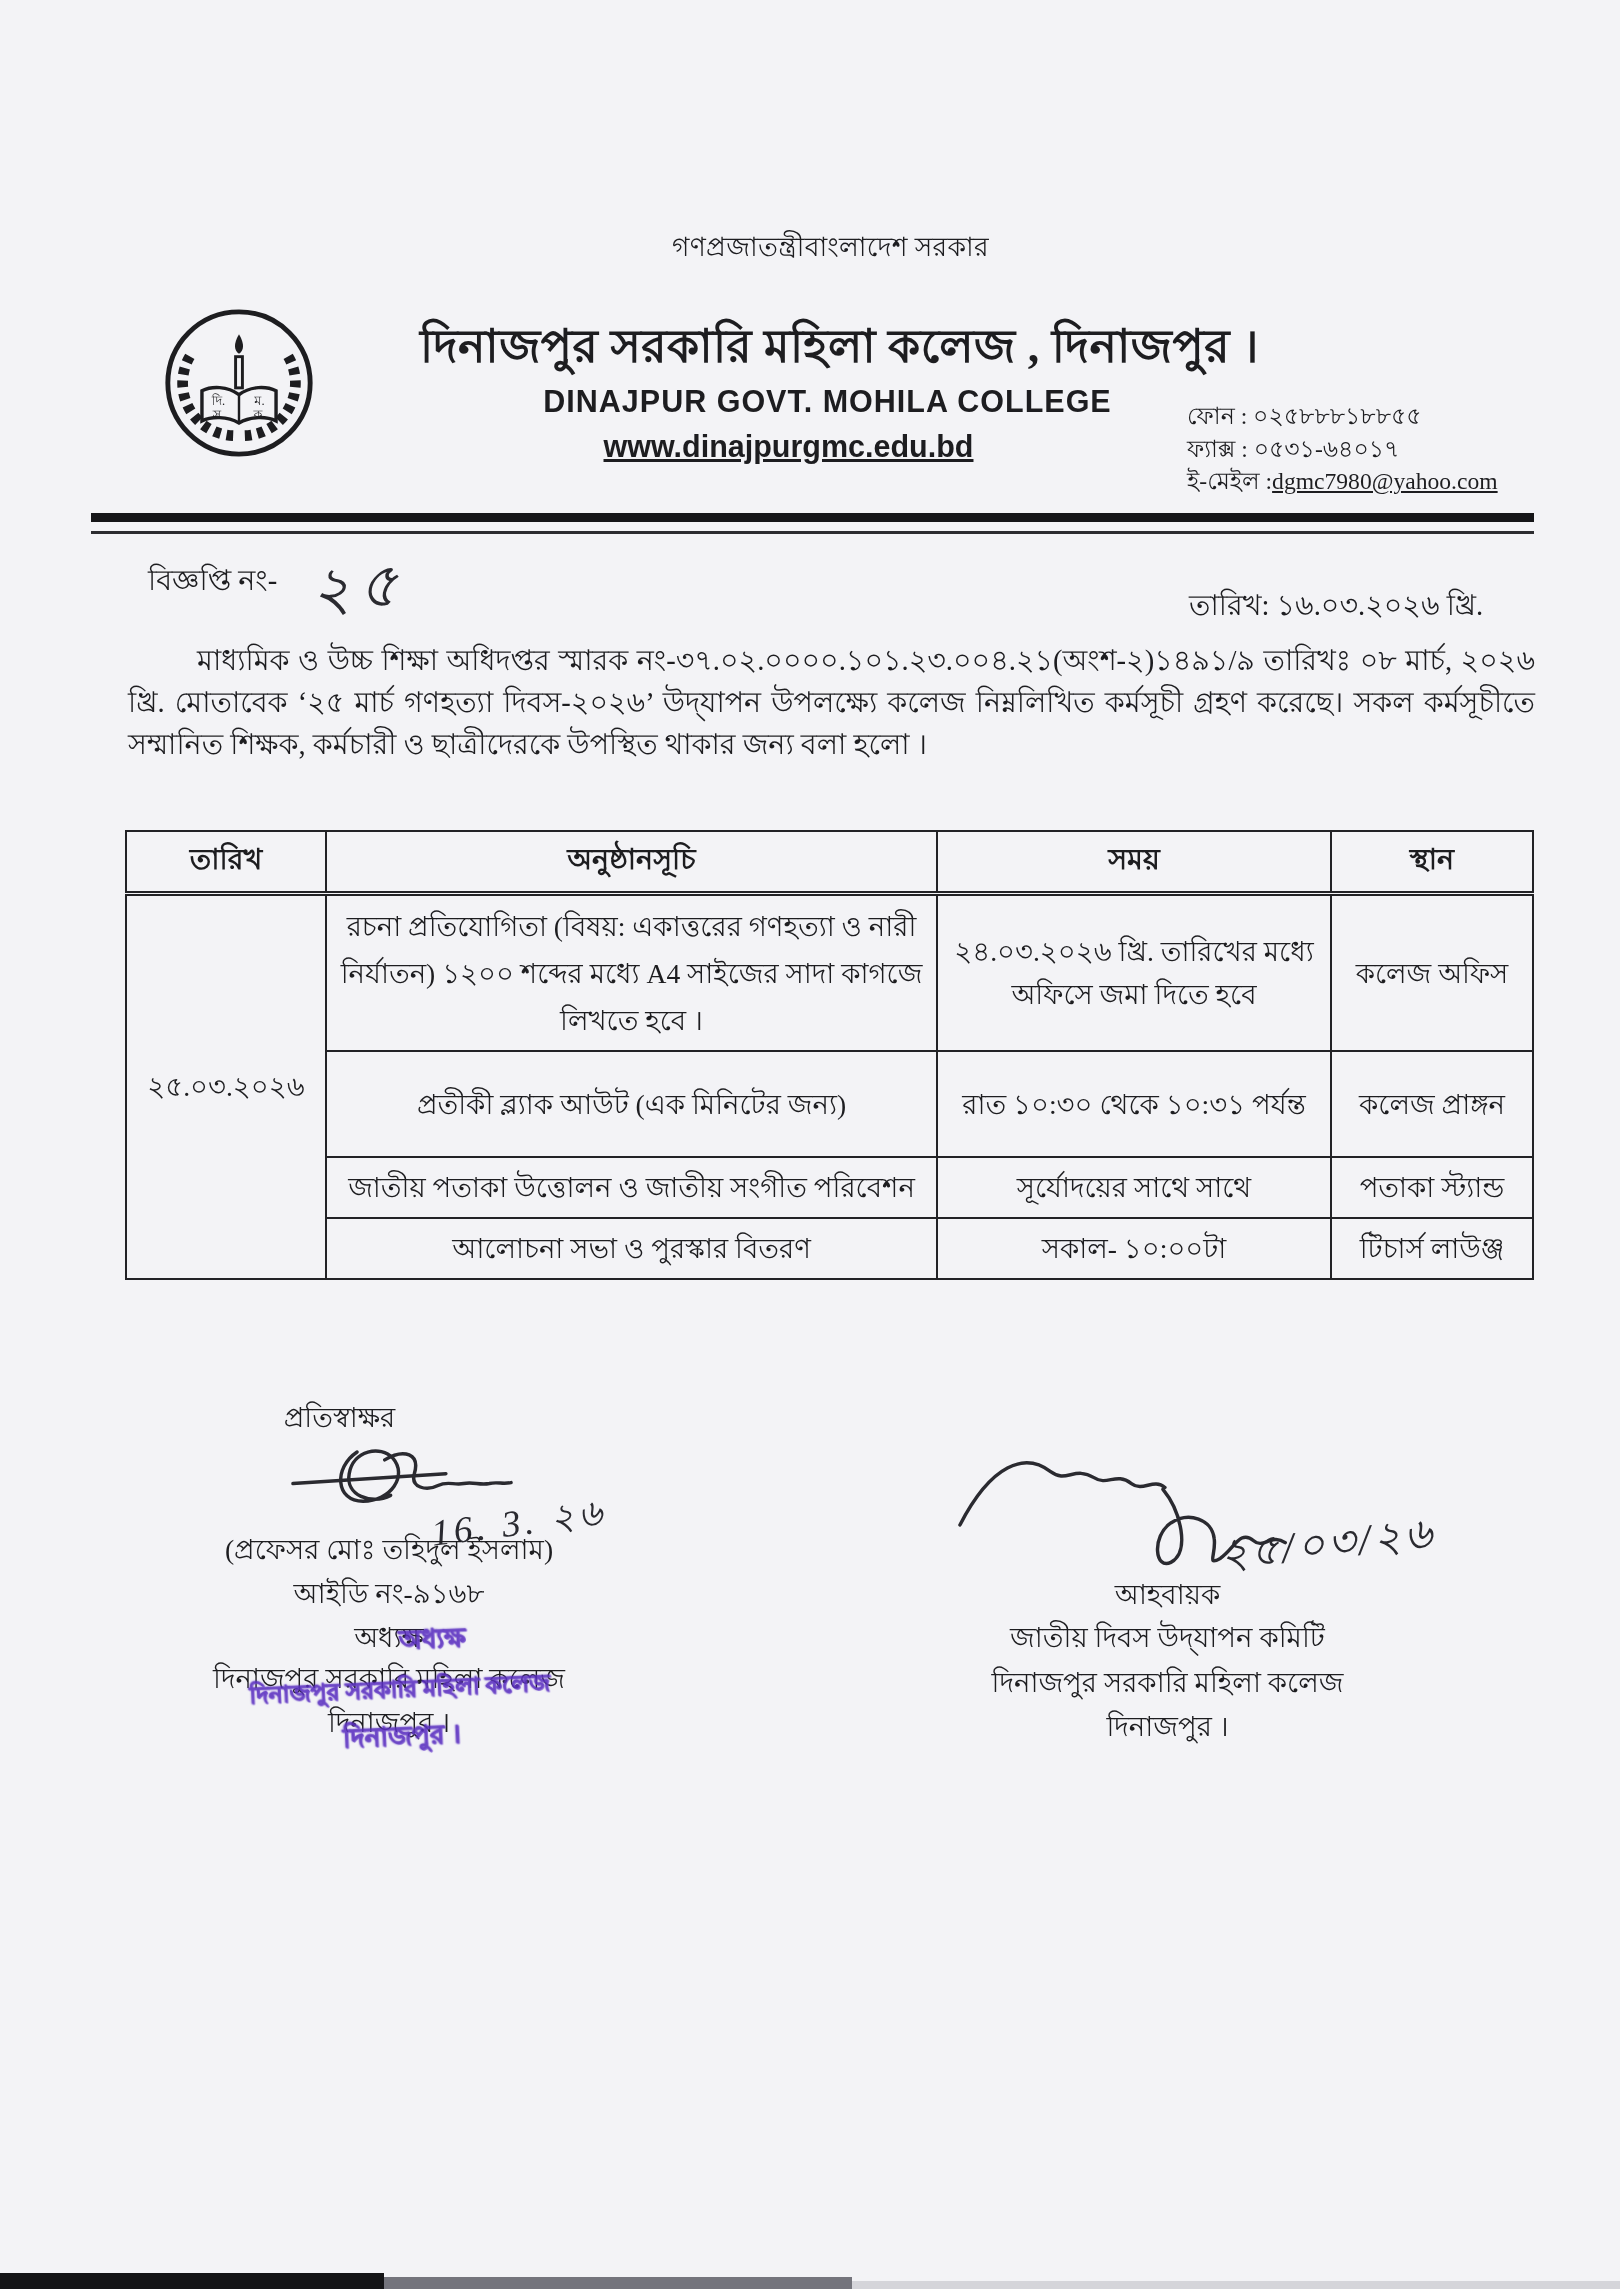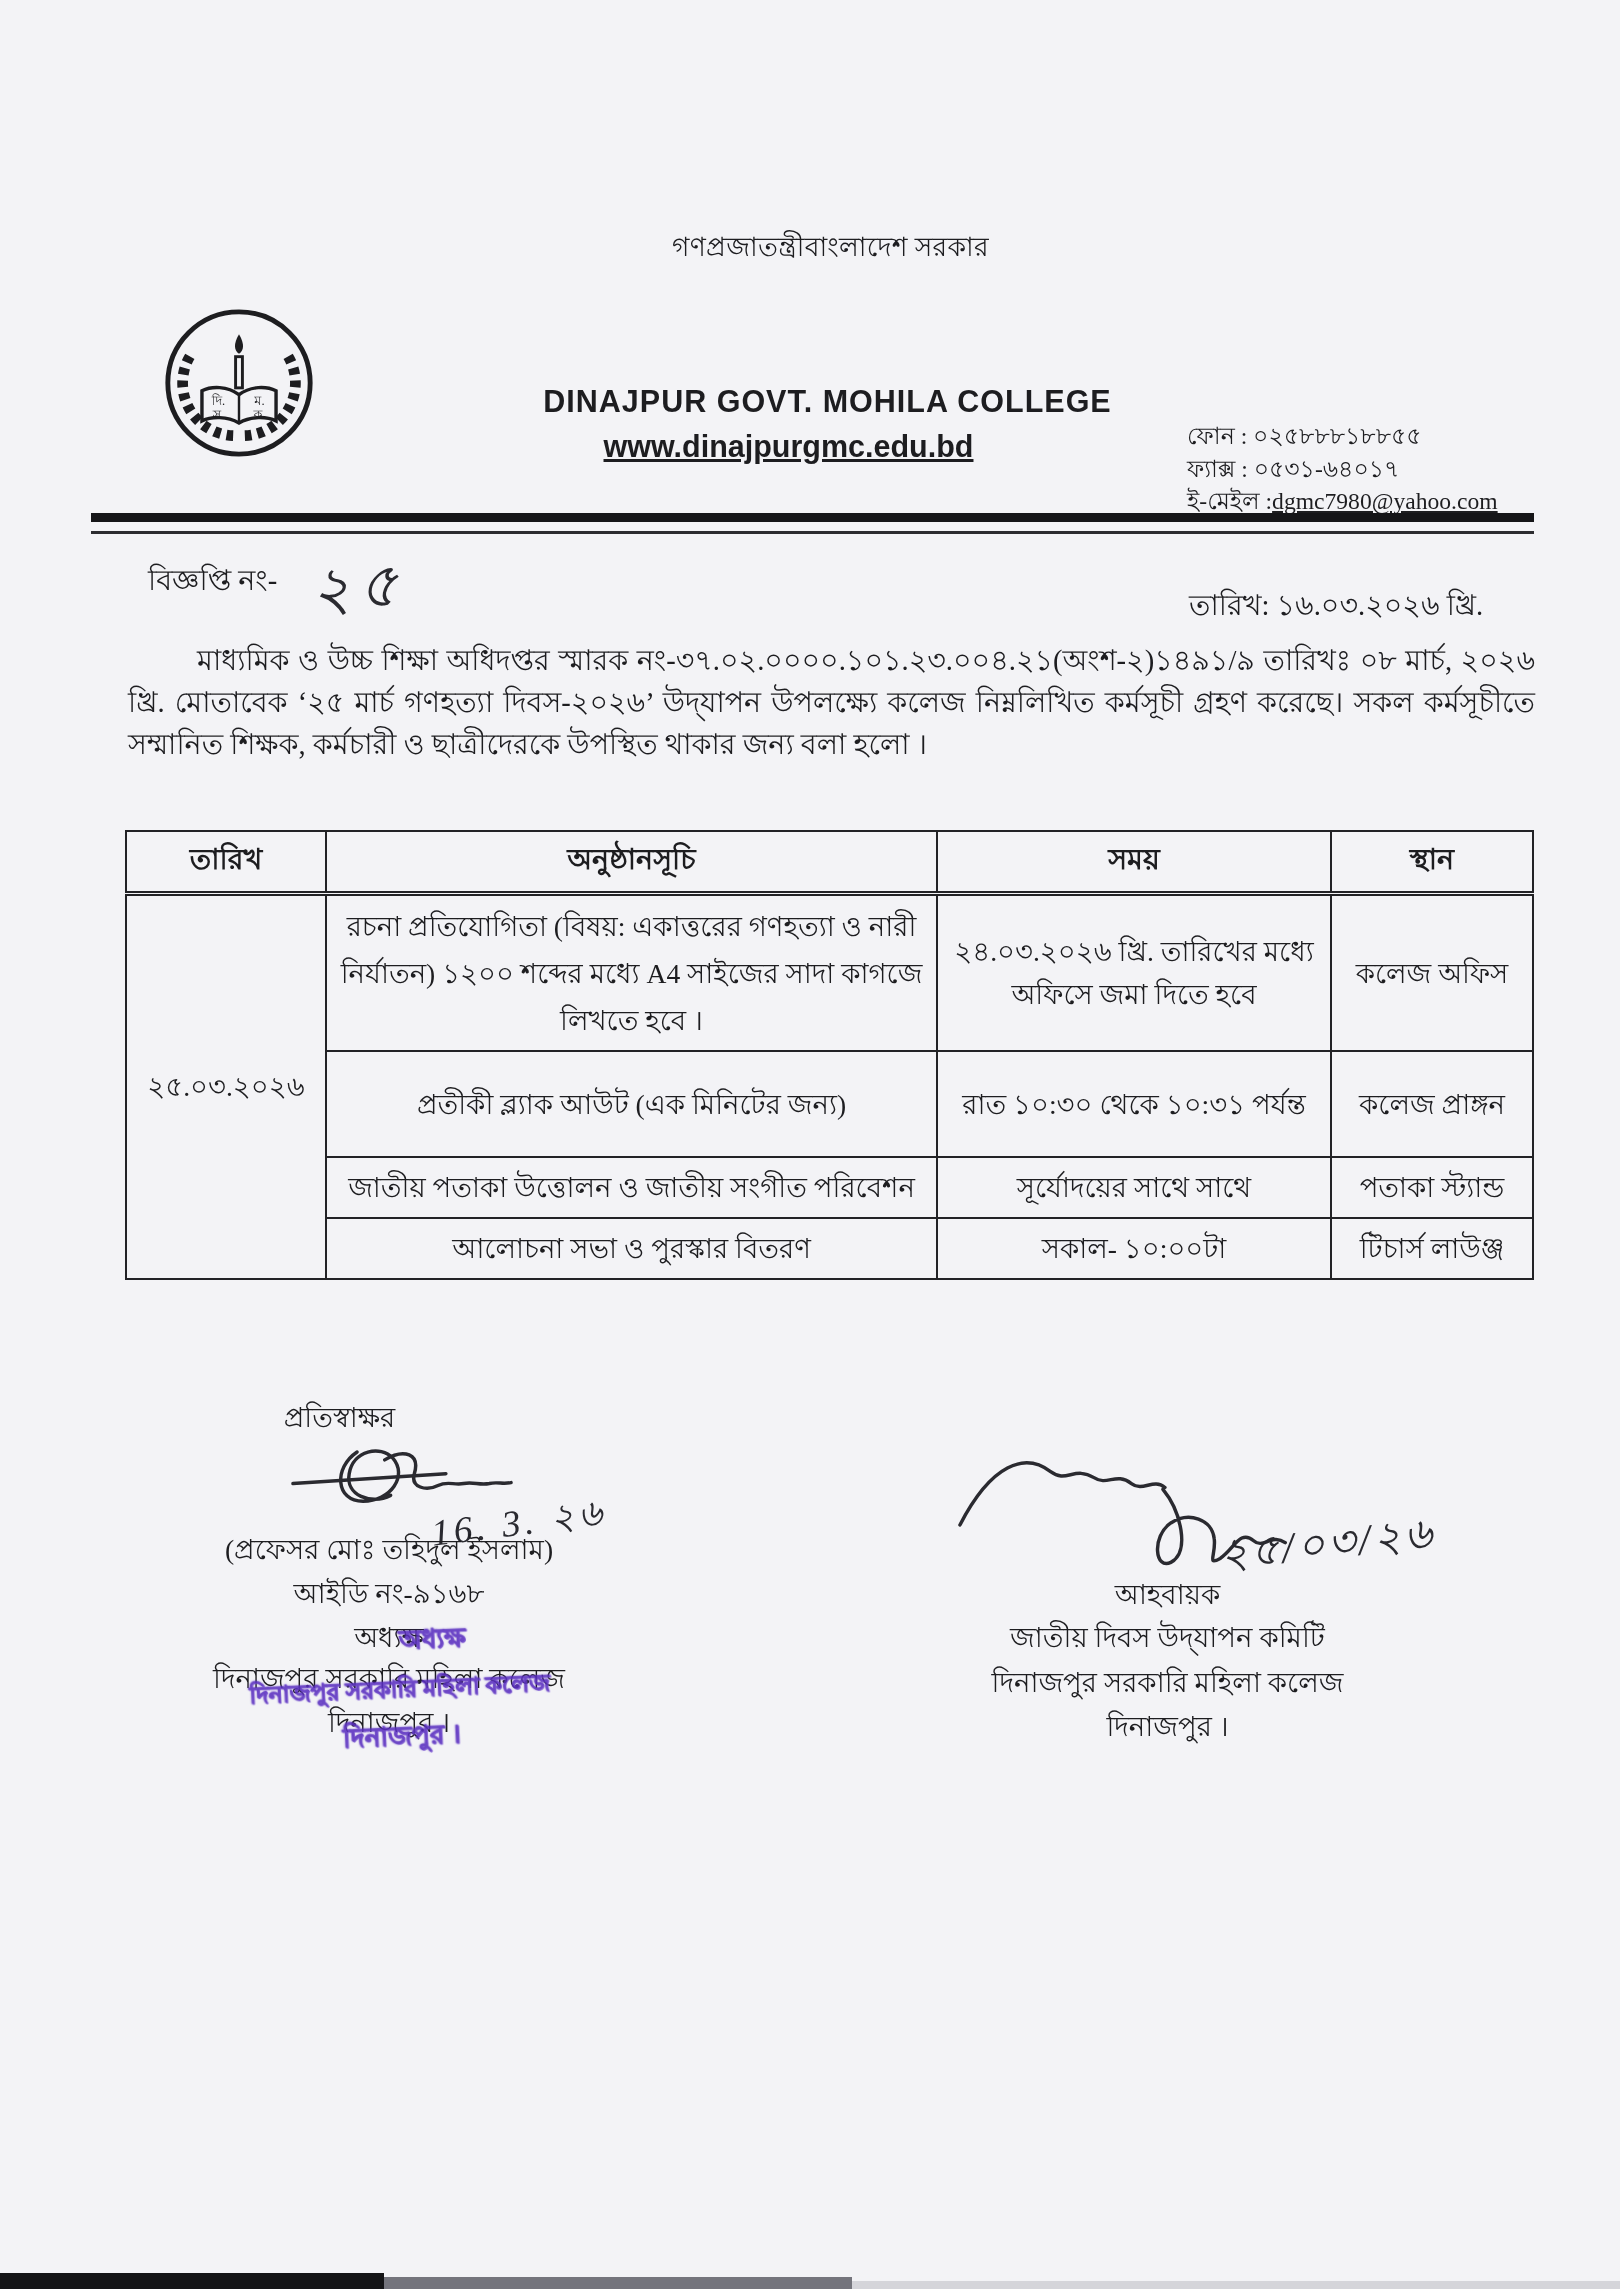--- a/index.html
+++ b/index.html
@@ -15,21 +15,21 @@
   .abs{position:absolute;}
   .ctr{left:0;right:0;text-align:center;}
   .bn{font-family:"Liberation Serif","DejaVu Serif",serif;}
 
   .govt-line{font-size:26.6px;letter-spacing:0.3px;}
   .college-bn{font-size:46px;font-weight:bold;letter-spacing:0.5px;}
   .college-en{font-size:30.5px;font-weight:bold;font-family:"Liberation Sans","DejaVu Sans",sans-serif;letter-spacing:1px;}
   .website{font-size:30.5px;font-weight:bold;font-family:"Liberation Sans","DejaVu Sans",sans-serif;text-decoration:underline;}
   .established{font-size:26.6px;}
 
-  .contact{font-size:23.6px;line-height:32.5px;white-space:nowrap;margin-top:20px;}
+  .contact{font-size:23.6px;line-height:32.5px;white-space:nowrap;}
   .contact .em{text-decoration:underline;}
 
   .rule-thick{background:#151518;height:8.9px;}
   .rule-thin{background:#2c2c30;height:3px;}
 
   .notice-label{font-size:28.6px;}
   .handwrit{font-style:italic;color:#2a2a30;}
   .hand-25{font-size:61px;transform:rotate(-4deg);letter-spacing:7.9px;}
   .date-line{font-size:28.6px;}
 
@@ -80,20 +80,21 @@
       <rect x="76.5" y="53" width="7" height="32" fill="none" stroke="#1d1d20" stroke-width="3"></rect>
       <path d="M 80,92 C 68,83 52,83 42,88 L 42,119 C 52,114 68,114 80,121 C 92,114 108,114 118,119 L 118,88 C 108,83 92,83 80,92 Z" fill="#f3f3f6" stroke="#1d1d20" stroke-width="3.5"></path>
       <line x1="80" y1="92" x2="80" y2="121" stroke="#1d1d20" stroke-width="2.5"></line>
       <text x="59" y="103" font-size="13" text-anchor="middle" fill="#1d1d20">দি.</text>
       <text x="101" y="103" font-size="13" text-anchor="middle" fill="#1d1d20">ম.</text>
       <text x="59" y="117" font-size="13" text-anchor="middle" fill="#1d1d20">স.</text>
       <text x="101" y="117" font-size="13" text-anchor="middle" fill="#1d1d20">ক.</text>
     </svg>
   </div>
 
+  <div class="abs ctr college-bn bn" style="top:311px;margin-left:59px;">দিনাজপুর সরকারি মহিলা কলেজ , দিনাজপুর ।</div>
   <div class="abs ctr college-en" style="top:384px;margin-left:35px;">DINAJPUR GOVT. MOHILA COLLEGE</div>
   <div class="abs ctr website" style="top:429px;margin-left:-43px;">www.dinajpurgmc.edu.bd</div>
 
   <div class="abs contact bn" style="left:1187px;top:400px;">
     <div class="sig-line">
       <span>ফোন :</span>
       <span>০২৫৮৮৮১৮৮৫৫</span>
     </div>
     <div class="sig-line">
       <span>ফ্যাক্স :</span>

